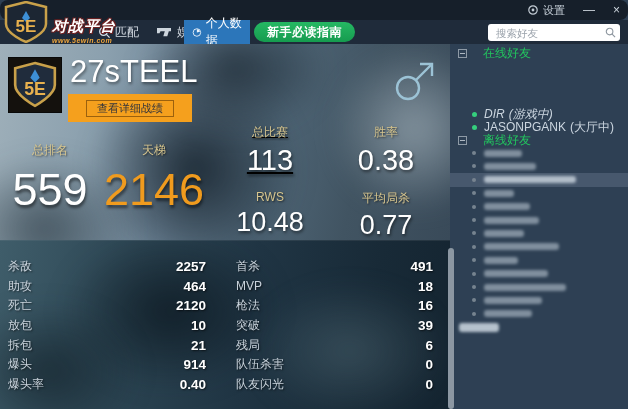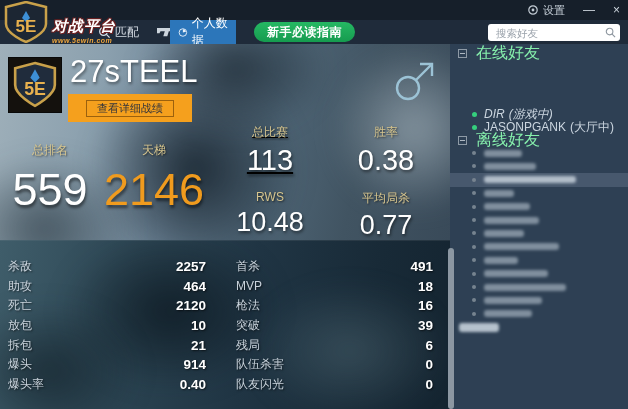--- a/index.html
+++ b/index.html
@@ -1,21 +1,21 @@
 <!DOCTYPE html>
 <html><head>
 <meta charset="utf-8">
 <style>
   html,body{margin:0;padding:0;background:#0c141d;}
   *{box-sizing:border-box;}
   .app{position:relative;width:628px;height:409px;overflow:hidden;
        font-family:"Liberation Sans","DejaVu Sans",sans-serif;background:#2e4054;}
 
   
-  .titlebar{position:absolute;left:0;top:0;width:628px;height:20px;background:#161f2a;}
+  .titlebar{position:absolute;left:0;top:0;width:628px;height:20px;background:#161f2a;border-radius:8px;}
   .win-controls{position:absolute;right:8px;top:0;height:20px;display:flex;align-items:center;gap:18px;color:#c3ccd5;}
   .settings-btn{display:flex;align-items:center;gap:4px;font-size:11px;cursor:default;}
   .win-glyph{font-size:12px;line-height:20px;color:#cdd5dd;}
 
   
   .navbar{position:absolute;left:0;top:20px;width:628px;height:24px;background:#1f2b3a;}
   .nav-item{position:absolute;top:20px;height:24px;display:flex;align-items:center;gap:4px;
             color:#d7dee6;font-size:12px;padding:0 8px;}
   .nav-item.active{background:#2c76ba;color:#fff;}
   .guide-btn{position:absolute;left:254px;top:22px;height:20px;border-radius:10px;
@@ -81,21 +81,21 @@
               display:flex;align-items:center;padding:0 4px 0 6px;}
   .search-box input{flex:1;border:none;outline:none;font-size:10.5px;color:#333;background:transparent;
                     font-family:"Liberation Sans","DejaVu Sans",sans-serif;min-width:0;}
   .search-box input::placeholder{color:#9aa2ab;}
 
   
   .sidebar{position:absolute;left:450px;top:44px;width:178px;height:365px;background:#2e4054;}
   .s-row{position:absolute;left:0;width:178px;height:14px;display:flex;align-items:center;}
   .collapse{width:9px;height:9px;border:1px solid #8e9aa6;margin-left:8px;position:relative;flex:none;}
   .collapse::after{content:"";position:absolute;left:1px;right:1px;top:3px;height:1px;background:#aeb8c2;}
-  .g-label{font-size:16px;color:#86efac;margin-left:9px;}
+  .g-label{font-size:12px;color:#22c55e;margin-left:16px;}
   .dot{width:5px;height:5px;border-radius:50%;flex:none;margin-left:22px;}
   .dot.on{background:#35cf7d;}
   .dot.off{width:4px;height:4px;background:#76838f;}
   .f-name{font-size:12px;color:#ccd6e0;margin-left:7px;white-space:nowrap;}
   .f-status{font-size:12px;color:#ccd6e0;margin-left:4px;}
   .blur-chip{height:7px;border-radius:3px;background:#8f9dab;filter:blur(1.4px);margin-left:8px;opacity:.85;}
   .sel-band{background:#47586d;}
   .sel-band .blur-chip{background:#c4cfd9;}
   .blur-head{height:9px;border-radius:3px;background:#b6c2cd;filter:blur(1.6px);margin-left:9px;}
 
@@ -131,21 +131,21 @@
     <span>匹配</span>
   </div>
 
   <div class="nav-item" style="left:148px;">
     <svg width="17" height="13" viewBox="0 0 17 13">
       <path d="M1 2 h14 v3.2 h-2.2 l-1.5 5 h-4 l1.5-5 h-4.3 l-1 2 h-2.5 z" fill="#cdd5dd"></path>
     </svg>
     <span>娱乐</span>
   </div>
 
-  <div class="nav-item active" style="left:170px;width:66px;justify-content:center;">
+  <div class="nav-item active" style="left:184px;width:66px;justify-content:center;">
     <svg width="13" height="13" viewBox="0 0 13 13">
       <circle cx="6.5" cy="6.5" r="5" fill="none" stroke="#eaf2fa" stroke-width="1.2"></circle>
       <path d="M6.5 6.5 L6.5 2.2 A4.3 4.3 0 0 1 10.6 5.4 Z" fill="#eaf2fa"></path>
     </svg>
     <span>个人数据</span>
   </div>
 
   <div class="guide-btn">新手必读指南</div>
 
   <div class="logo">

